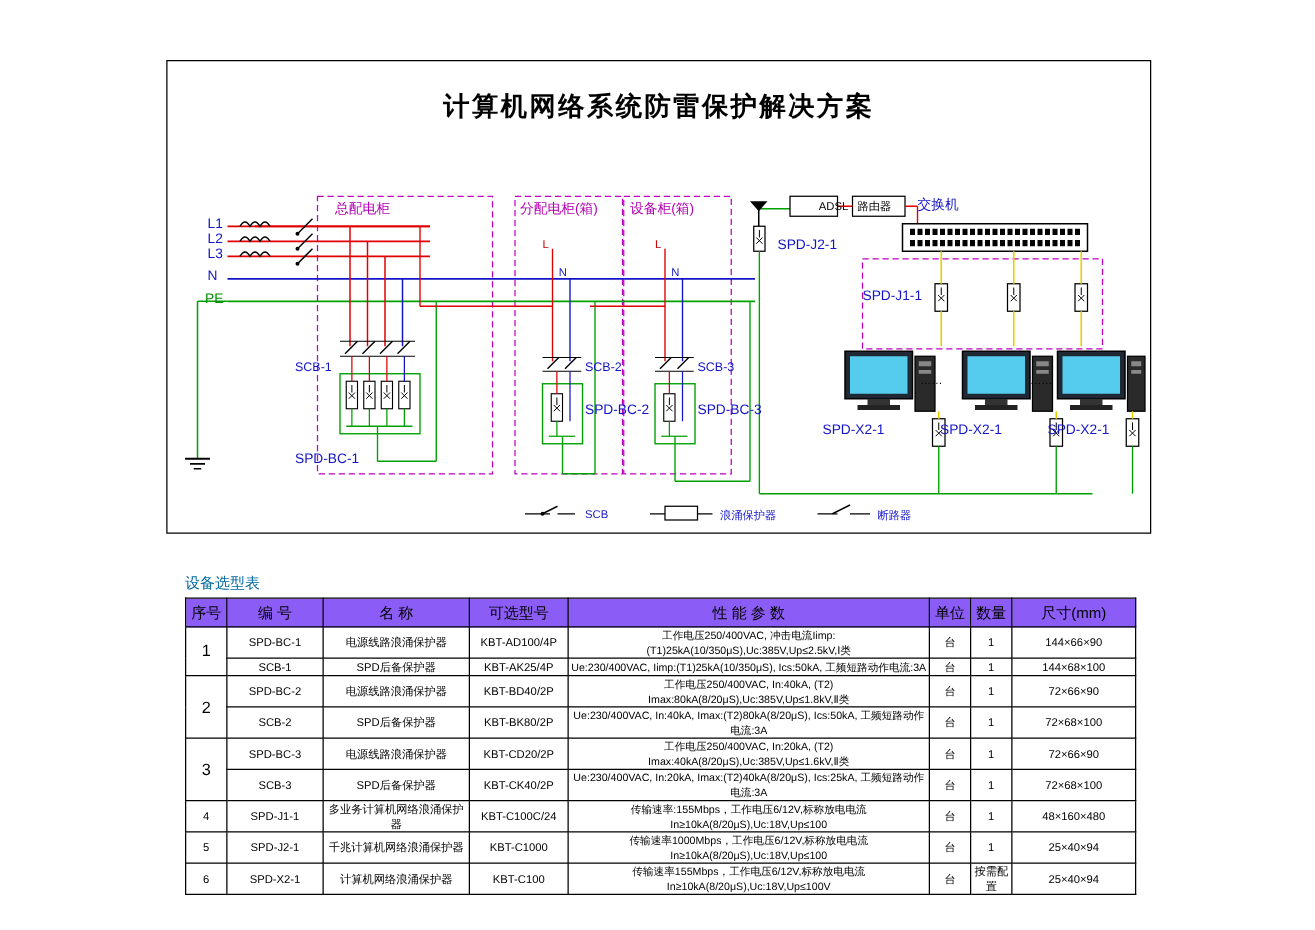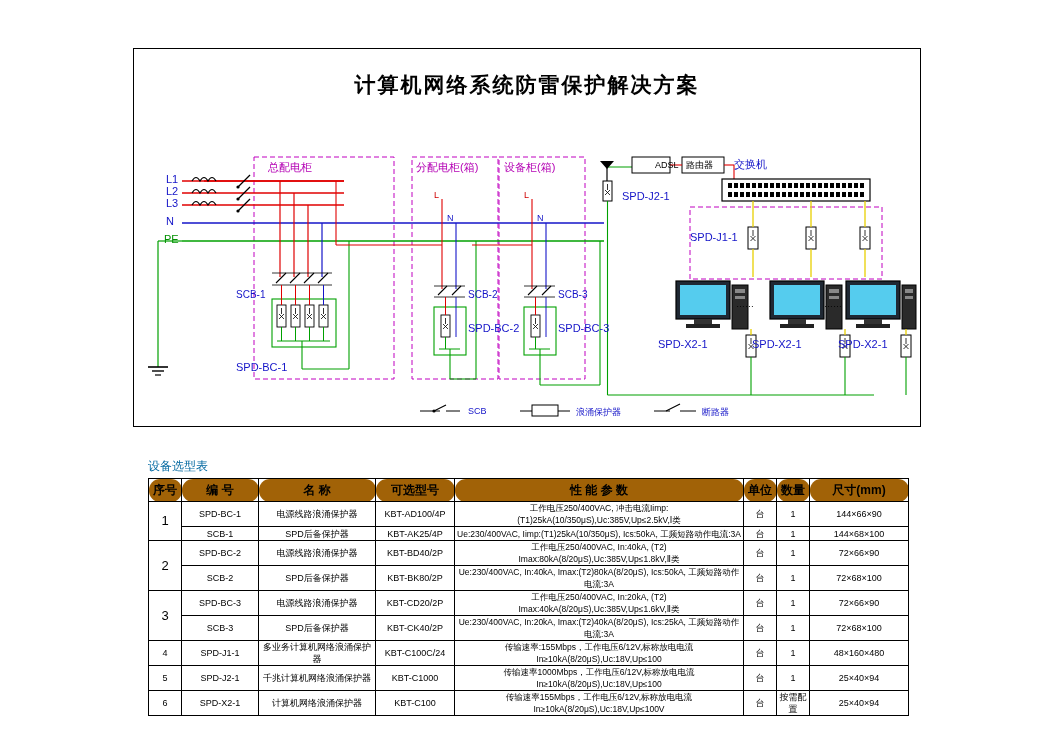--- a/index.html
+++ b/index.html
@@ -33,21 +33,21 @@
   }
   table.spd{
     position:absolute;left:148px;top:478px;border-collapse:collapse;
     font-size:9px;color:#000;background:#fff;
   }
   table.spd th,table.spd td{
     border:1px solid #000;padding:0 2px;text-align:center;vertical-align:middle;
     font-weight:normal;line-height:12px;
   }
   table.spd thead th{
-    background:#a16207;font-weight:bold;font-size:12px;height:22px;border-radius:11px;
+    background:#8b5cf6;font-weight:normal;font-size:12px;height:22px;
   }
   .c-no{width:28px;}
   .c-code{width:72px;}
   .c-name{width:112px;font-size:9px;}
   .c-model{width:74px;}
   .c-param{width:284px;text-align:left;padding-left:3px;font-size:8.5px;}
   .c-unit{width:28px;}
   .c-qty{width:28px;}
   .c-size{width:94px;}
   .rowh{height:14px;}

